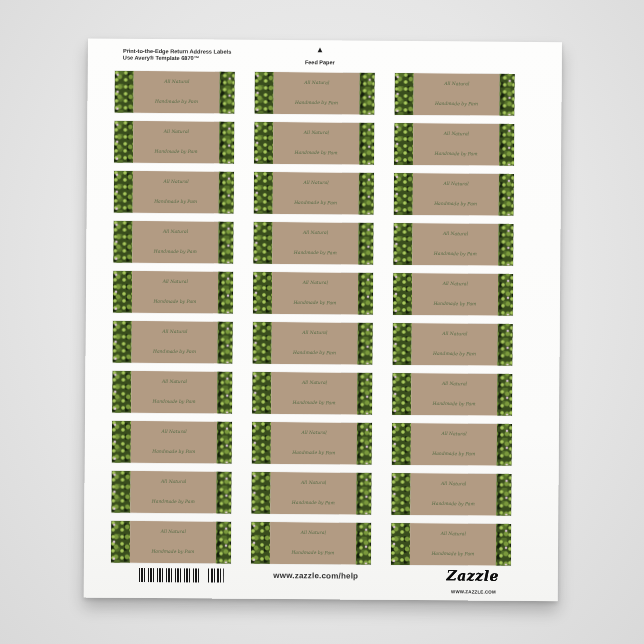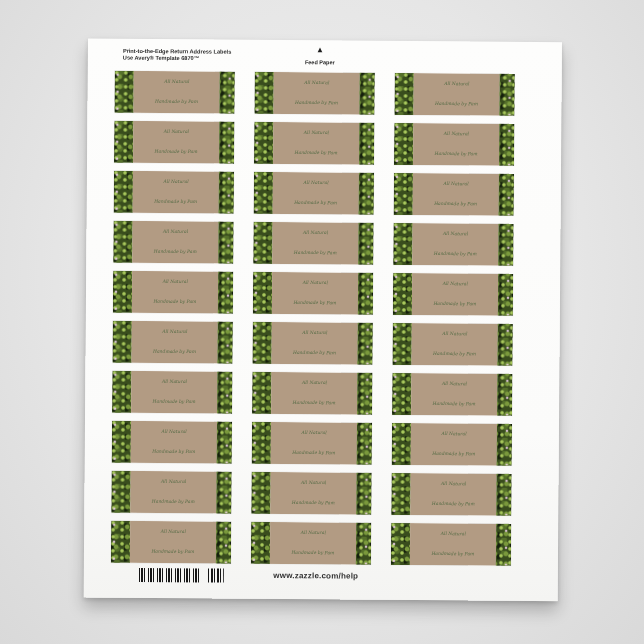--- a/index.html
+++ b/index.html
@@ -329,15 +329,19 @@
       </div>
 
     <div class="barcode">
       <div class="bars-a"></div>
       <div class="bars-gap"></div>
       <div class="bars-b"></div>
     </div>
 
     <div class="help-url">www.zazzle.com/help</div>
 
+    <div class="brand">
+      <div class="brand-name">Zazzle</div>
+      <span class="brand-sub">WWW.ZAZZLE.COM</span>
+    </div>
 
   </div>
 </div>
 
 </body></html>

